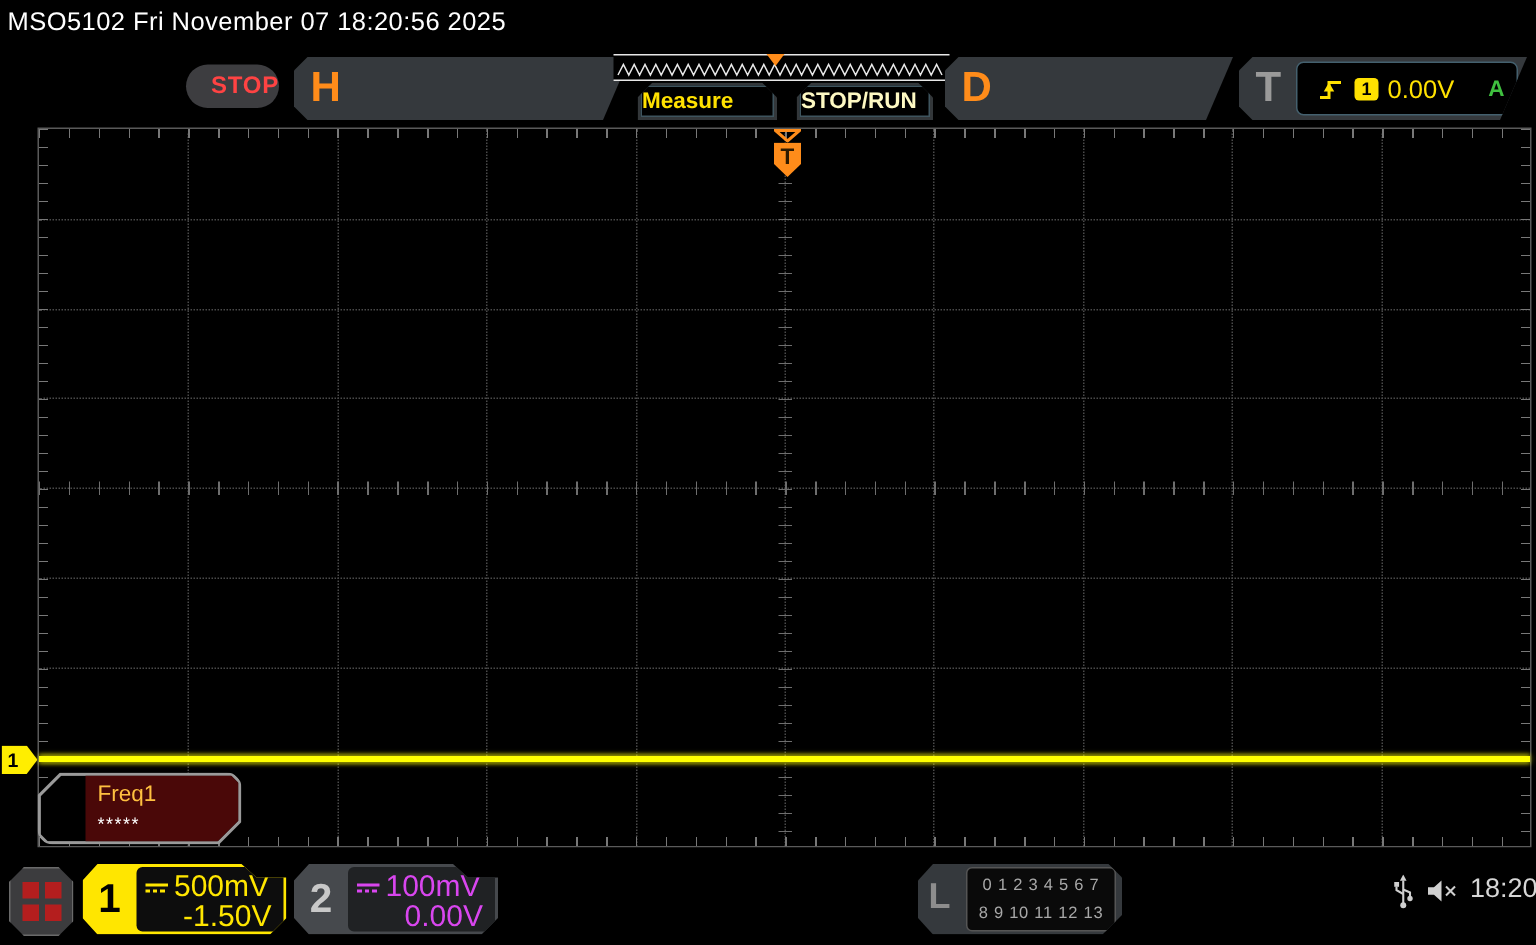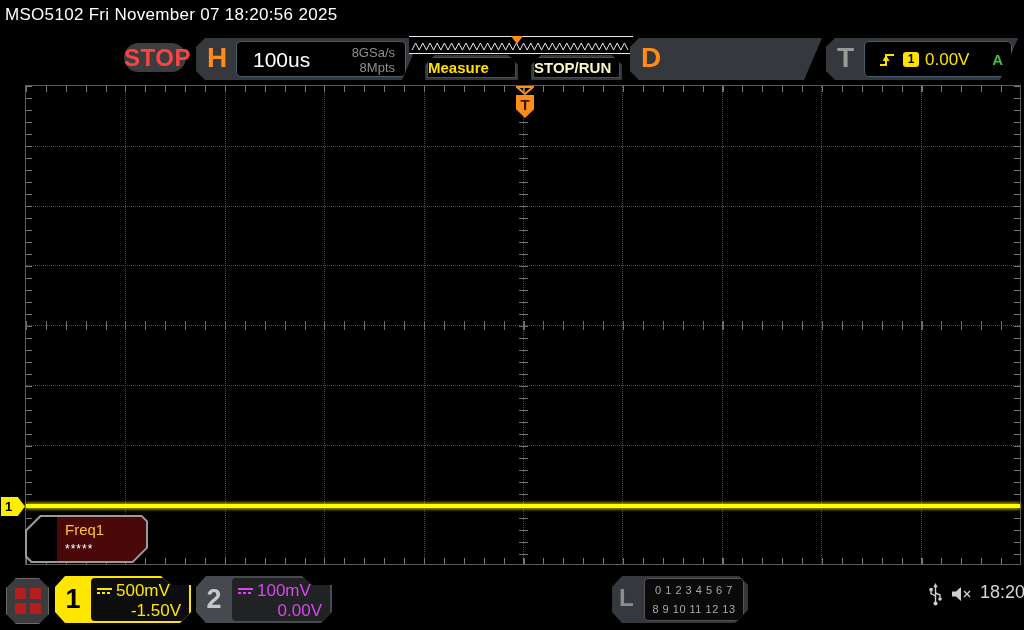--- a/index.html
+++ b/index.html
@@ -9,21 +9,21 @@
 
   
   #titlebar { left:0; top:0; width:1024px; height:30px; color:#fff;
               font-size:17px; line-height:30px; padding-left:5px; letter-spacing:0.3px; }
 
   
   #toolbar { left:0; top:30px; width:1024px; height:54px; }
   #logo { left:8px; top:6px; font-family:"Liberation Serif", serif; font-weight:900;
           font-size:31px; color:#ffe100; letter-spacing:1px; }
   #stop-badge { left:124px; top:13px; width:62px; height:29px; background:#3d3d40;
-                border-radius:15px; color:#ff4343; font-weight:bold; font-size:24px;
+                border-radius:15px; color:#ff4343; font-weight:bold; font-size:16px;
                 text-align:right; line-height:29px; letter-spacing:0.5px; }
 
   .shell { background:#35393d; }
   .shell-r { clip-path: polygon(9px 0, 100% 0, calc(100% - 18px) 100%, 9px 100%, 0 calc(100% - 9px), 0 9px); }
   .innerbox { background:#000; border:1px solid #44606e; border-radius:5px; }
 
   #h-group { left:196px; top:8px; width:224px; height:42px; }
   #h-label { left:11px; top:4px; font-size:28px; font-weight:bold; color:#ff8c1a; }
   #h-inner { left:40px; top:3px; width:170px; height:36px; }
   #h-timebase { left:16px; top:6px; font-size:21px; color:#fff; }
@@ -81,42 +81,42 @@
   #trig-marker svg { display:block; }
   #trig-badge { width:18px; height:23px; background:#ff8c1a; margin-top:0px;
                 clip-path:polygon(0 0,100% 0,100% 62%,50% 100%,0 62%);
                 color:#2e1a00; font-weight:bold; font-size:15px; text-align:center; line-height:19px; }
 
   #ch1-marker { left:1px; top:497px; width:24px; height:19px; background:#ffee00;
                 clip-path:polygon(0 0,70% 0,100% 50%,70% 100%,0 100%);
                 color:#000; font-size:13px; font-weight:bold; line-height:19px; padding-left:4px; }
 
   
-  #freq-box { left:25px; top:515px; width:123px; height:48px; background:#9a9a9a; padding:2px;
-              clip-path:polygon(15px 0,calc(100% - 6px) 0,100% 6px,100% calc(100% - 15px),calc(100% - 15px) 100%,6px 100%,0 calc(100% - 6px),0 15px); }
+  #freq-box { left:25px; top:515px; width:136px; height:48px; background:#9a9a9a; padding:2px;
+              clip-path:polygon(15px 0,calc(100% - 6px) 0,100% 6px,100% calc(100% - 15px),calc(100% - 15px) 100%,6px 100%,0 calc(100% - 6px),0 15px);border-radius:10px; }
   #freq-in { width:100%; height:100%; background:#000;
              clip-path:polygon(14px 0,calc(100% - 5px) 0,100% 5px,100% calc(100% - 14px),calc(100% - 14px) 100%,5px 100%,0 calc(100% - 5px),0 14px); }
   #freq-red { position:absolute; left:32px; top:0; right:0; bottom:0; background:#4a0808; }
   #freq-name { position:absolute; left:40px; top:6px; color:#ffc040; font-size:15px; }
   #freq-value { position:absolute; left:40px; top:27px; color:#fff; font-size:12px; letter-spacing:1px; }
 
   
   #bottombar { left:0; top:565px; width:1024px; height:65px; background:#000; }
   #menu-btn { left:6px; top:13px; width:43px; height:46px; background:#3c3c3e; border:1px solid #6a6a6a;
               clip-path:polygon(10px 0,calc(100% - 10px) 0,100% 10px,100% calc(100% - 10px),calc(100% - 10px) 100%,10px 100%,0 calc(100% - 10px),0 10px); }
   .sq { position:absolute; width:11px; height:11px; background:#b41e1e; }
 
   .chbox { top:11px; width:136px; height:47px;
            clip-path:polygon(10px 0,calc(100% - 30px) 0,calc(100% - 20px) 9px,100% 9px,100% calc(100% - 11px),calc(100% - 11px) 100%,10px 100%,0 calc(100% - 11px),0 11px); }
   #ch1-box { left:55px; background:#ffe600; }
   #ch2-box { left:196px; background:#46494d; }
   .chnum { position:absolute; left:0; top:0; width:36px; height:100%;
            font-size:27px; font-weight:bold; text-align:center; line-height:47px; }
   .chdata { position:absolute; left:36px; top:2px; right:2px; bottom:2px; border-radius:4px;
-            padding:3px 8px 0 6px; font-size:17px; line-height:20px; }
+            padding:3px 8px 0 6px; font-size:20px; line-height:20px; }
   #ch1-box .chnum { color:#000; }
   #ch1-box .chdata { background:#0d0d0d; color:#ffe600; }
   #ch2-box .chnum { color:#c8c8c8; }
   #ch2-box .chdata { background:#202224; color:#d946ef; }
   .offset { text-align:right; }
   .coup { display:inline-block; width:15px; margin-right:4px; vertical-align:2px; }
   .coup i { display:block; height:2px; background:currentColor; }
   .coup i.d { margin-top:2px; background:repeating-linear-gradient(to right,currentColor 0 3px,transparent 3px 5px); }
 
   #l-box { left:612px; top:11px; width:136px; height:47px; background:#35393d;
@@ -133,27 +133,20 @@
 </head>
 <body>
 
 <div id="titlebar" class="abs">MSO5102  Fri November 07 18:20:56 2025</div>
 
 <div id="toolbar" class="abs">
   <div id="stop-badge" class="abs">STOP</div>
 
   <div id="h-group" class="abs shell shell-r">
     <div id="h-label" class="abs">H</div>
-    <div id="h-inner" class="abs innerbox">
-      <span id="h-timebase" class="abs">100us</span>
-      <div id="h-rates" class="abs">
-        <div>8GSa/s</div>
-        <div>8Mpts</div>
-      </div>
-    </div>
   </div>
 
   <div id="wave-strip" class="abs">
     <svg width="222" height="16">
       <path id="zigzag" d="M3 13 L6.6 6 L10.2 13 L13.799999999999999 6 L17.4 13 L21 6 L24.599999999999998 13 L28.2 6 L31.799999999999997 13 L35.4 6 L39 13 L42.6 6 L46.2 13 L49.800000000000004 6 L53.400000000000006 13 L57.00000000000001 6 L60.60000000000001 13 L64.2 6 L67.80000000000001 13 L71.4 6 L75.00000000000001 13 L78.60000000000001 6 L82.20000000000002 13 L85.80000000000001 6 L89.40000000000002 13 L93.00000000000001 6 L96.60000000000002 13 L100.20000000000002 6 L103.80000000000003 13 L107.40000000000002 6 L111.00000000000003 13 L114.60000000000002 6 L118.20000000000003 13 L121.80000000000003 6 L125.40000000000003 13 L129.00000000000003 6 L132.60000000000002 13 L136.20000000000002 6 L139.8 13 L143.4 6 L147 13 L150.6 6 L154.2 13 L157.79999999999998 6 L161.39999999999998 13 L164.99999999999997 6 L168.59999999999997 13 L172.19999999999996 6 L175.79999999999995 13 L179.39999999999995 6 L182.99999999999994 13 L186.59999999999994 6 L190.19999999999993 13 L193.79999999999993 6 L197.39999999999992 13 L200.99999999999991 6 L204.5999999999999 13 L208.1999999999999 6 L211.7999999999999 13 L215.3999999999999 6 L218.9999999999999 13" stroke="#e8e8e8" stroke-width="1" fill="none"></path>
     </svg>
     <div id="wave-marker" class="abs"></div>
   </div>
 
   <div id="measure-btn" class="abs toolbtn">

